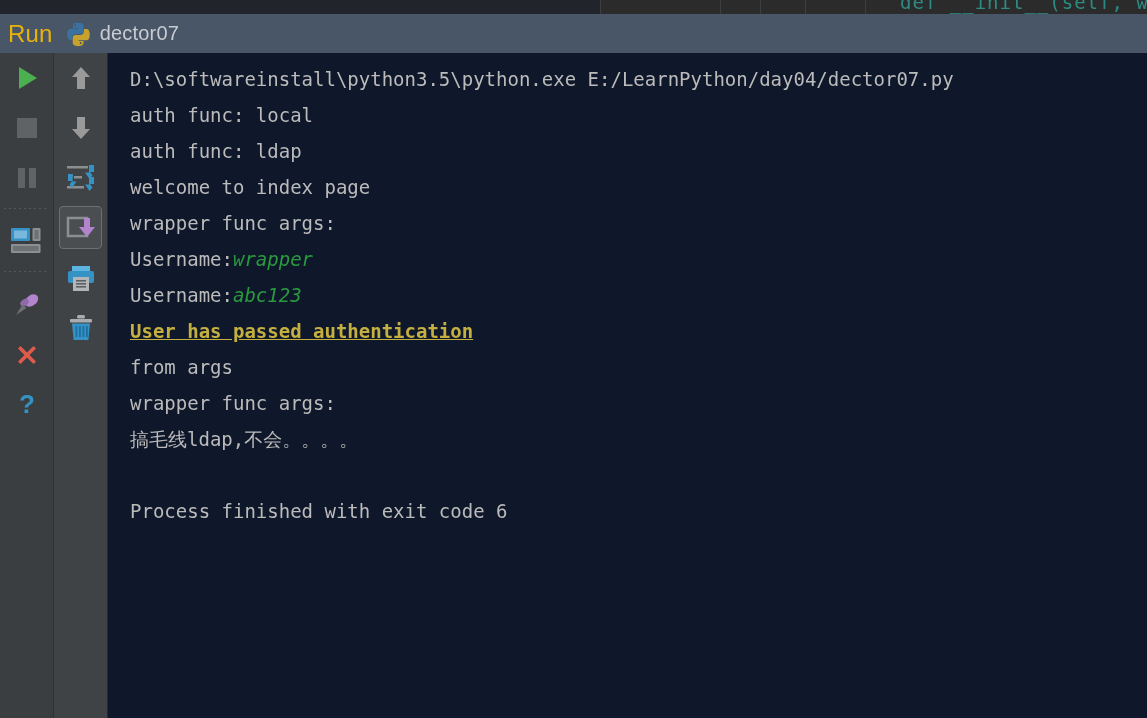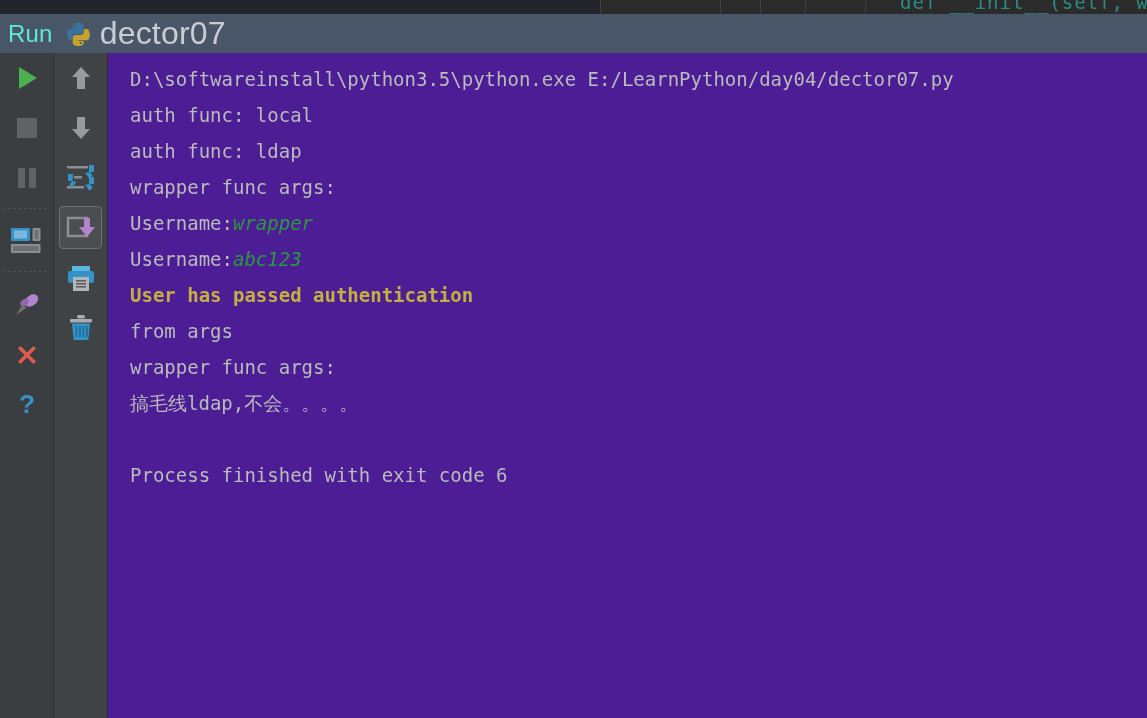--- a/index.html
+++ b/index.html
@@ -55,32 +55,32 @@
     left: 0; top: 14px;
     width: 1147px; height: 39px;
     background: #485668;
     display: flex;
     align-items: center;
     box-sizing: border-box;
     padding-left: 8px;
   }
   .titlebar .tb-label {
     font-size: 24px;
-    color: #5eead4;
+    color: #eab308;
     font-family: "Liberation Sans", sans-serif;
     letter-spacing: 0.2px;
   }
   .titlebar .py-icon {
     width: 26px; height: 26px;
     margin: 0 9px 0 12px;
     flex: 0 0 auto;
     display: block;
   }
   .titlebar .tb-name {
-    font-size: 32px;
+    font-size: 20px;
     color: #c9ccd1;
     letter-spacing: 0.2px;
   }
 
   
   .rail-a {
     position: absolute;
     left: 0; top: 53px;
     width: 53px; height: 665px;
     background: #3b3e40;
@@ -125,21 +125,21 @@
     background: #4a4e51;
     box-sizing: border-box;
   }
   .rail-btn.toggled svg { position: relative; z-index: 1; }
 
   
   .console {
     position: absolute;
     left: 108px; top: 53px;
     width: 1039px; height: 665px;
-    background: #4c1d95;
+    background: #0f172a;
     overflow: hidden;
   }
   .console-inner {
     padding: 8px 0 0 22px;
   }
   .cline {
     font-family: "DejaVu Sans Mono", monospace;
     font-size: 19px;
     line-height: 36px;
     color: #bbbbbb;
@@ -147,20 +147,21 @@
     height: 36px;
   }
   .cline.blank { color: transparent; }
   .cline .inp {
     color: #2a9a3f;
     font-style: italic;
   }
   .cline.highlight {
     color: #c4b040;
     font-weight: bold;
+    text-decoration: underline;
   }
 </style>
 </head>
 <body>
 
 <div id="app">
 
   <div class="editor-sliver">
     <div class="dark-left"></div>
     <div class="gutter-tick" style="left:600px"></div>
@@ -282,20 +283,21 @@
         <rect x="20" y="13" width="1.8" height="11" fill="#1f6fa0"></rect>
       </svg>
     </div>
   </div>
 
   <div class="console">
     <div class="console-inner">
       <div class="cline">D:\softwareinstall\python3.5\python.exe E:/LearnPython/day04/dector07.py</div>
       <div class="cline">auth func: local</div>
       <div class="cline">auth func: ldap</div>
+      <div class="cline">welcome to index page</div>
       <div class="cline">wrapper func args:</div>
       <div class="cline"><span>Username:</span><span class="inp">wrapper</span></div>
       <div class="cline"><span>Username:</span><span class="inp">abc123</span></div>
       <div class="cline highlight">User has passed authentication</div>
       <div class="cline">from args</div>
       <div class="cline">wrapper func args:</div>
       <div class="cline">搞毛线ldap,不会。。。。</div>
       <div class="cline blank"> </div>
       <div class="cline">Process finished with exit code 6</div>
     </div>

